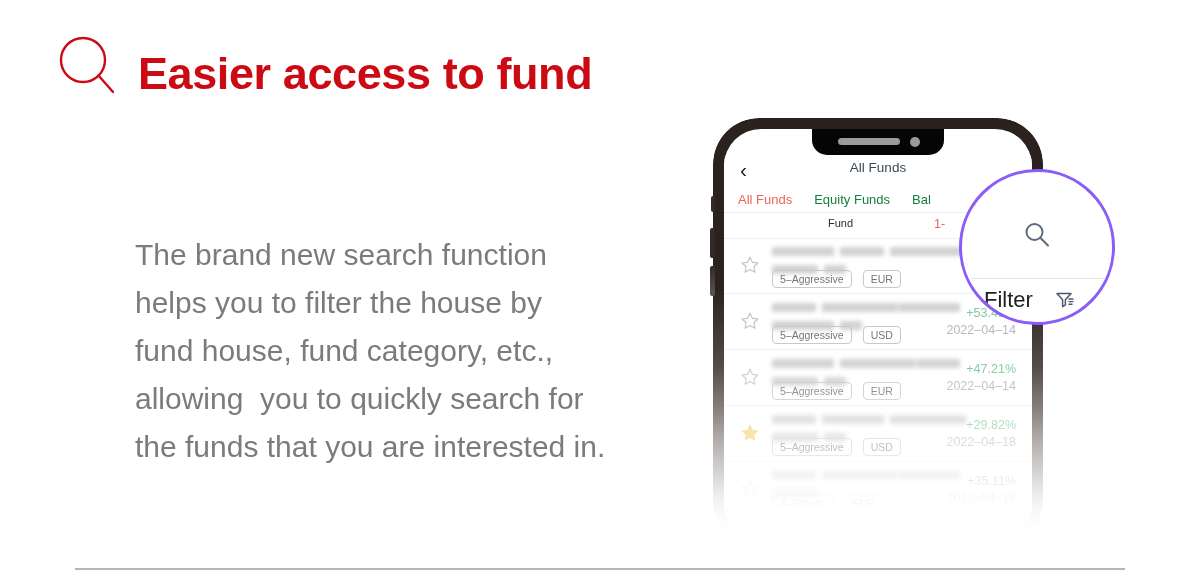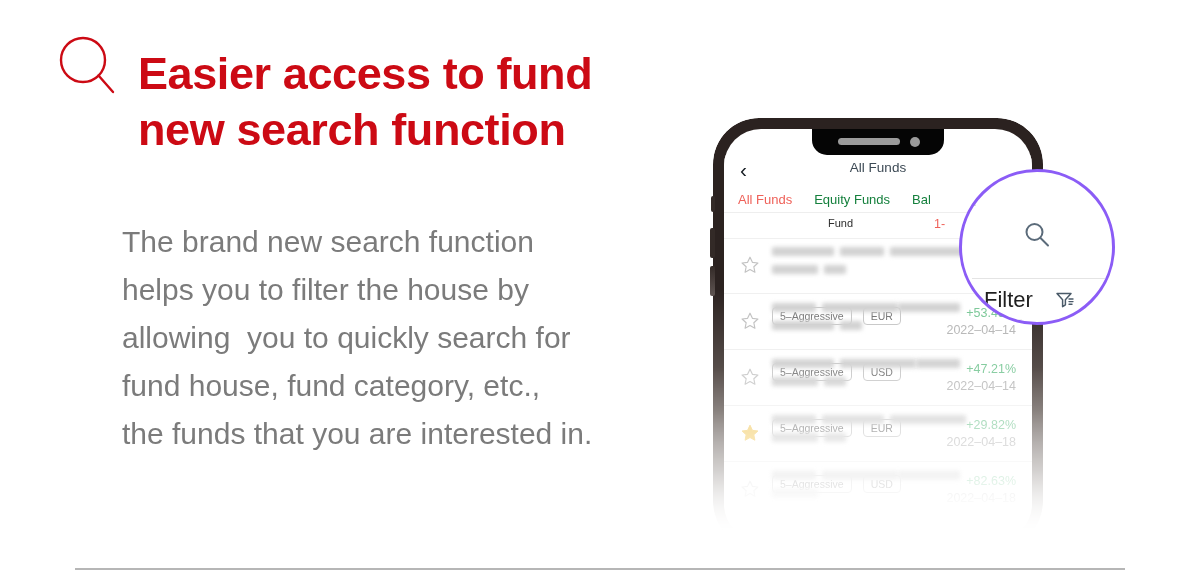--- a/index.html
+++ b/index.html
@@ -28,21 +28,21 @@
     font-weight:bold;
     font-size:45px;
     line-height:56px;
     letter-spacing:-0.4px;
     color:#cc0a14;
   }
   .headline .ln{display:block;}
 
   .body-copy{
     position:absolute;left:122px;top:218px;width:565px;
-    margin:0;
+    margin:13px;
     font-size:30px;
     line-height:48px;
     color:#7b7b7b;
     font-weight:normal;
   }
   .body-copy .ln{display:block;white-space:pre;}
 
   .bottom-rule{
     position:absolute;left:75px;top:568px;width:1050px;height:2px;
     background:#b6b6b6;
@@ -155,21 +155,21 @@
   }
   .bar.b1{width:62px;display:inline-block;margin-right:6px;}
   .bar.b2{width:44px;display:inline-block;margin-right:6px;}
   .bar.b3{width:76px;display:inline-block;}
   .bar.b4{width:46px;display:inline-block;margin-right:6px;}
   .bar.b5{width:22px;display:inline-block;}
   .pills{position:absolute;left:48px;top:32px;display:flex;gap:11px;}
   .pill{
     border:1px solid #c9c9c9;border-radius:4px;
     padding:2px 7px;font-size:10.5px;color:#767676;
-    line-height:12px;white-space:nowrap;margin-top:37px;
+    line-height:12px;white-space:nowrap;
   }
   .rstats{position:absolute;right:16px;top:11px;text-align:right;}
   .perc{font-size:12.5px;color:#7ec99a;line-height:16px;}
   .rdate{font-size:12.5px;color:#b9b9b9;line-height:18px;}
 
   
   .zoom-lens{
     position:absolute;left:246px;top:51px;width:156px;height:156px;
     border-radius:50%;
     background:#ffffff;
@@ -209,28 +209,27 @@
 
     <div class="magnifier-badge">
       <svg viewBox="0 0 58 58" width="58" height="58" aria-hidden="true">
         <circle cx="25" cy="24" r="22" fill="none" stroke="#cc0a14" stroke-width="2.4"></circle>
         <line x1="40.5" y1="39.5" x2="55" y2="56" stroke="#cc0a14" stroke-width="2.4" stroke-linecap="round"></line>
       </svg>
     </div>
 
     <h1 class="headline">
       <span class="ln">Easier access to fund</span>
-      <span class="ln">new search function</span>
     </h1>
 
     <p class="body-copy">
       <span class="ln">The brand new search function</span>
       <span class="ln">helps you to filter the house by</span>
+      <span class="ln">fund house, fund category, etc.,</span>
       <span class="ln">allowing  you to quickly search for</span>
-      <span class="ln">fund house, fund category, etc.,</span>
       <span class="ln">the funds that you are interested in.</span>
     </p>
   </div>
 
   <div class="phone-wrap">
     <div class="phone">
 
       <div class="phone-frame"></div>
 
       <div class="btn-side btn-mute"></div>
@@ -352,21 +351,21 @@
               </div>
               <div class="blur-name">
                 <div><span class="bar b2"></span><span class="bar b3"></span><span class="bar b1"></span></div>
                 <div><span class="bar b4"></span></div>
               </div>
               <div class="pills">
                 <span class="pill">4–Growth</span>
                 <span class="pill">EUR</span>
               </div>
               <div class="rstats">
-                <div class="perc">+82.63%</div>
+                <div class="perc">+35.11%</div>
                 <div class="rdate">2022–04–18</div>
               </div>
             </div>
 
           </div>
         </div>
       </div>
 
       <div class="zoom-lens">
         <div class="lens-inner">

